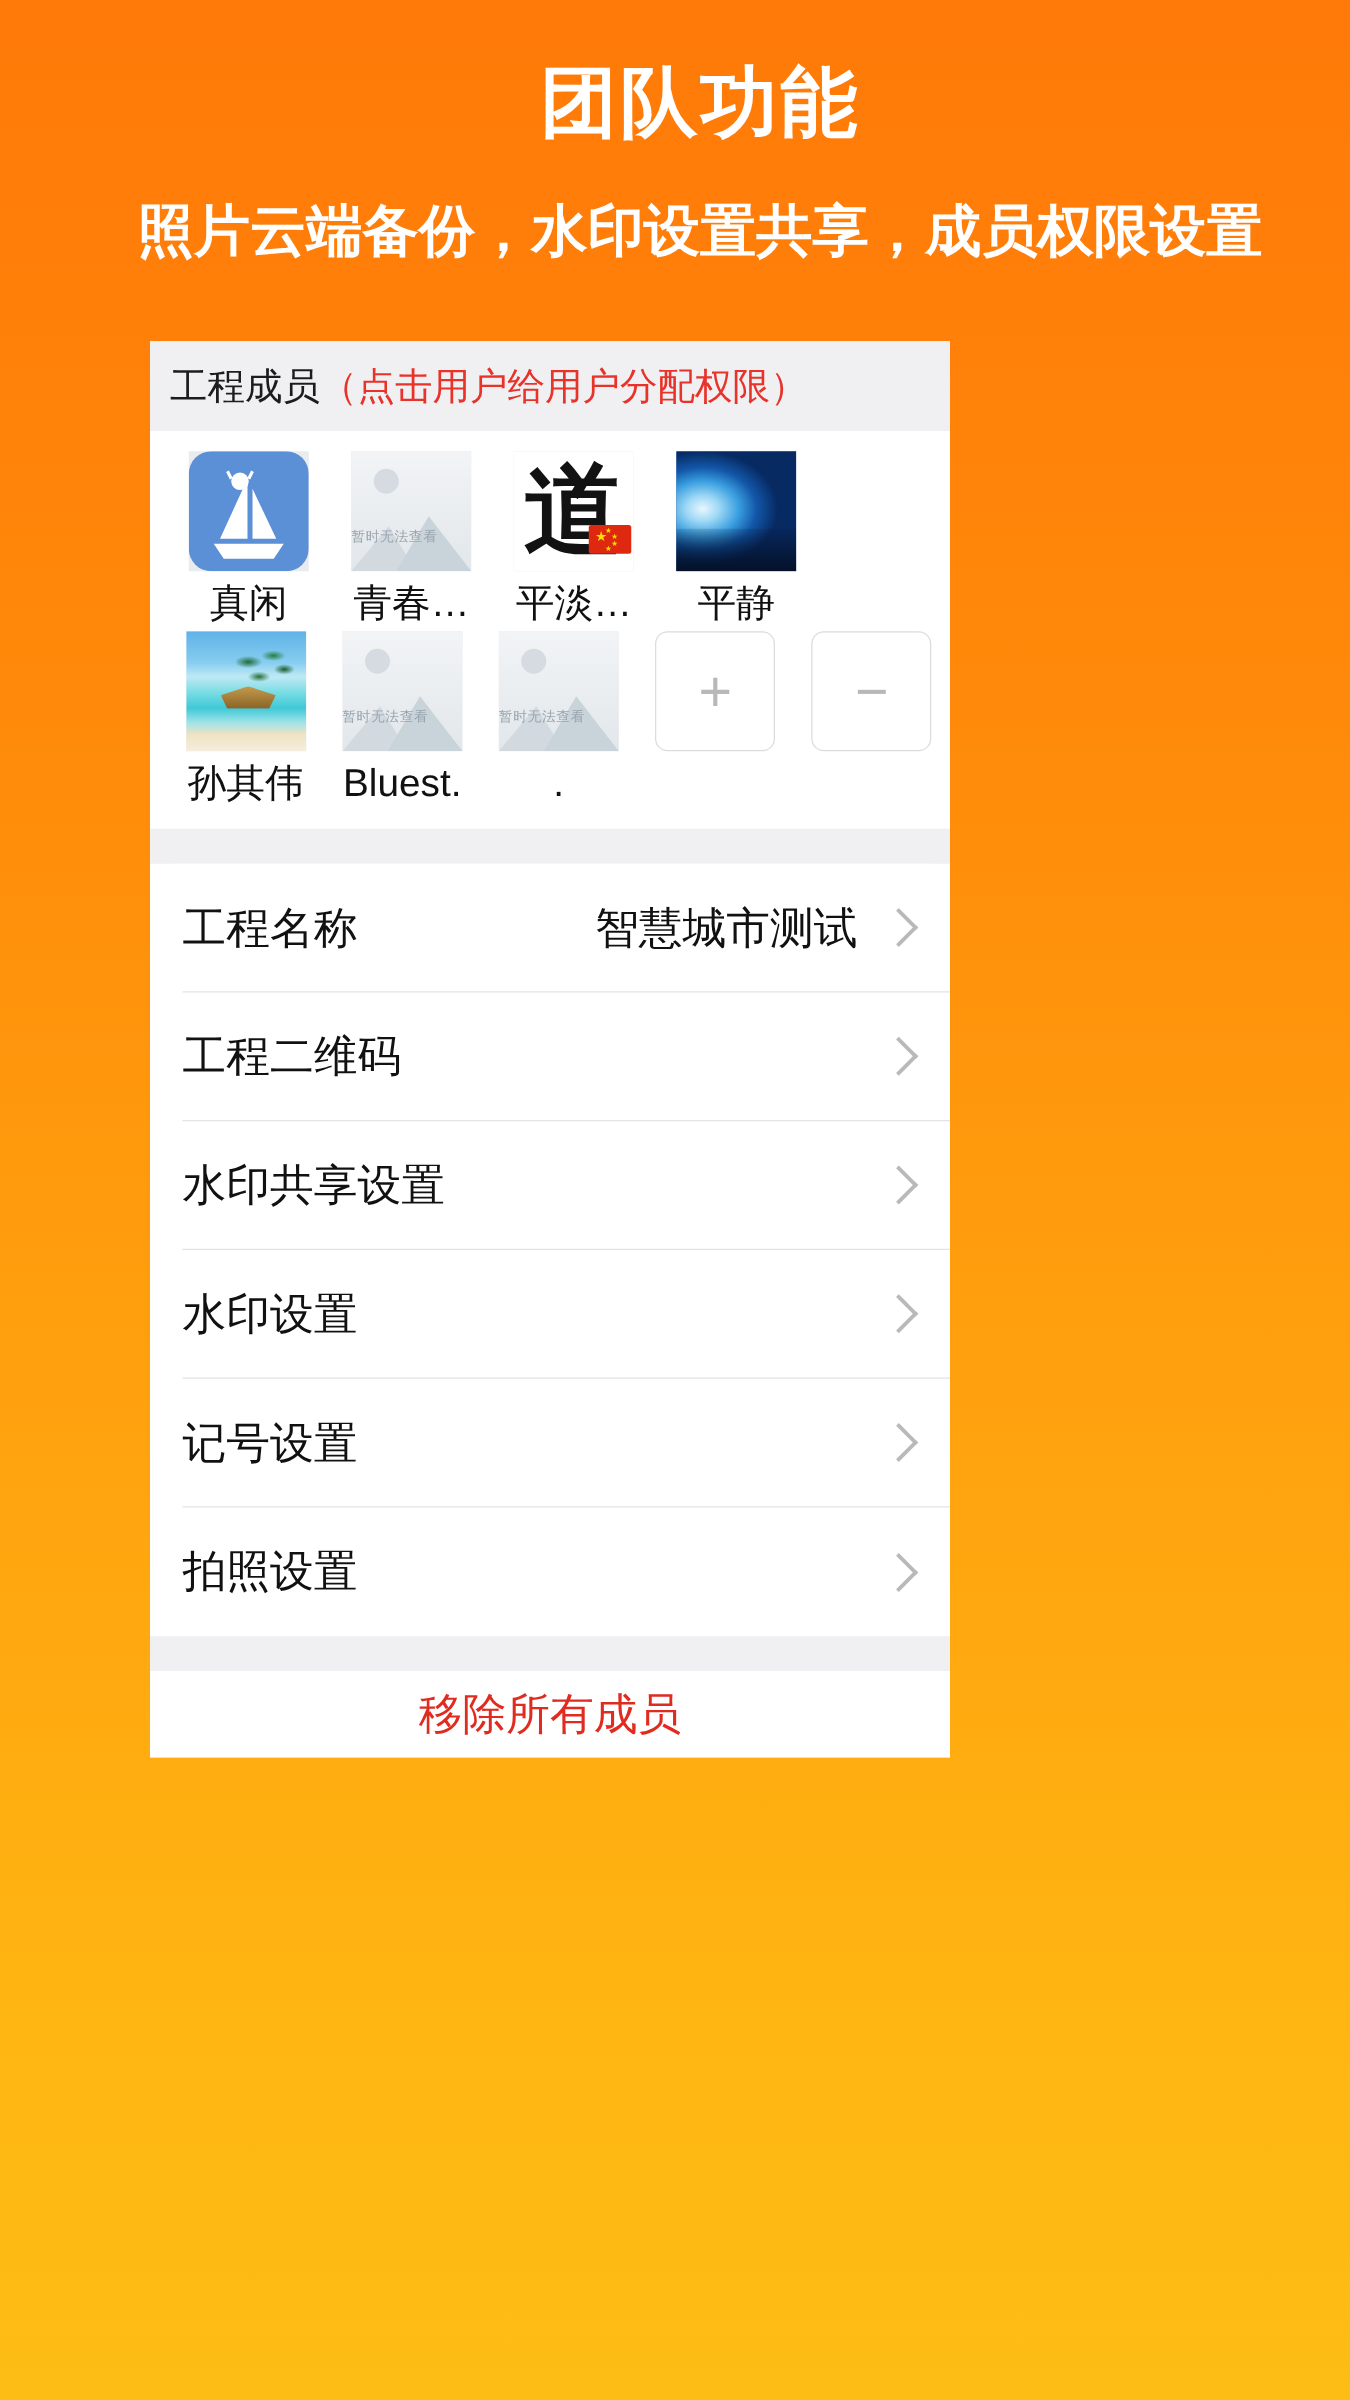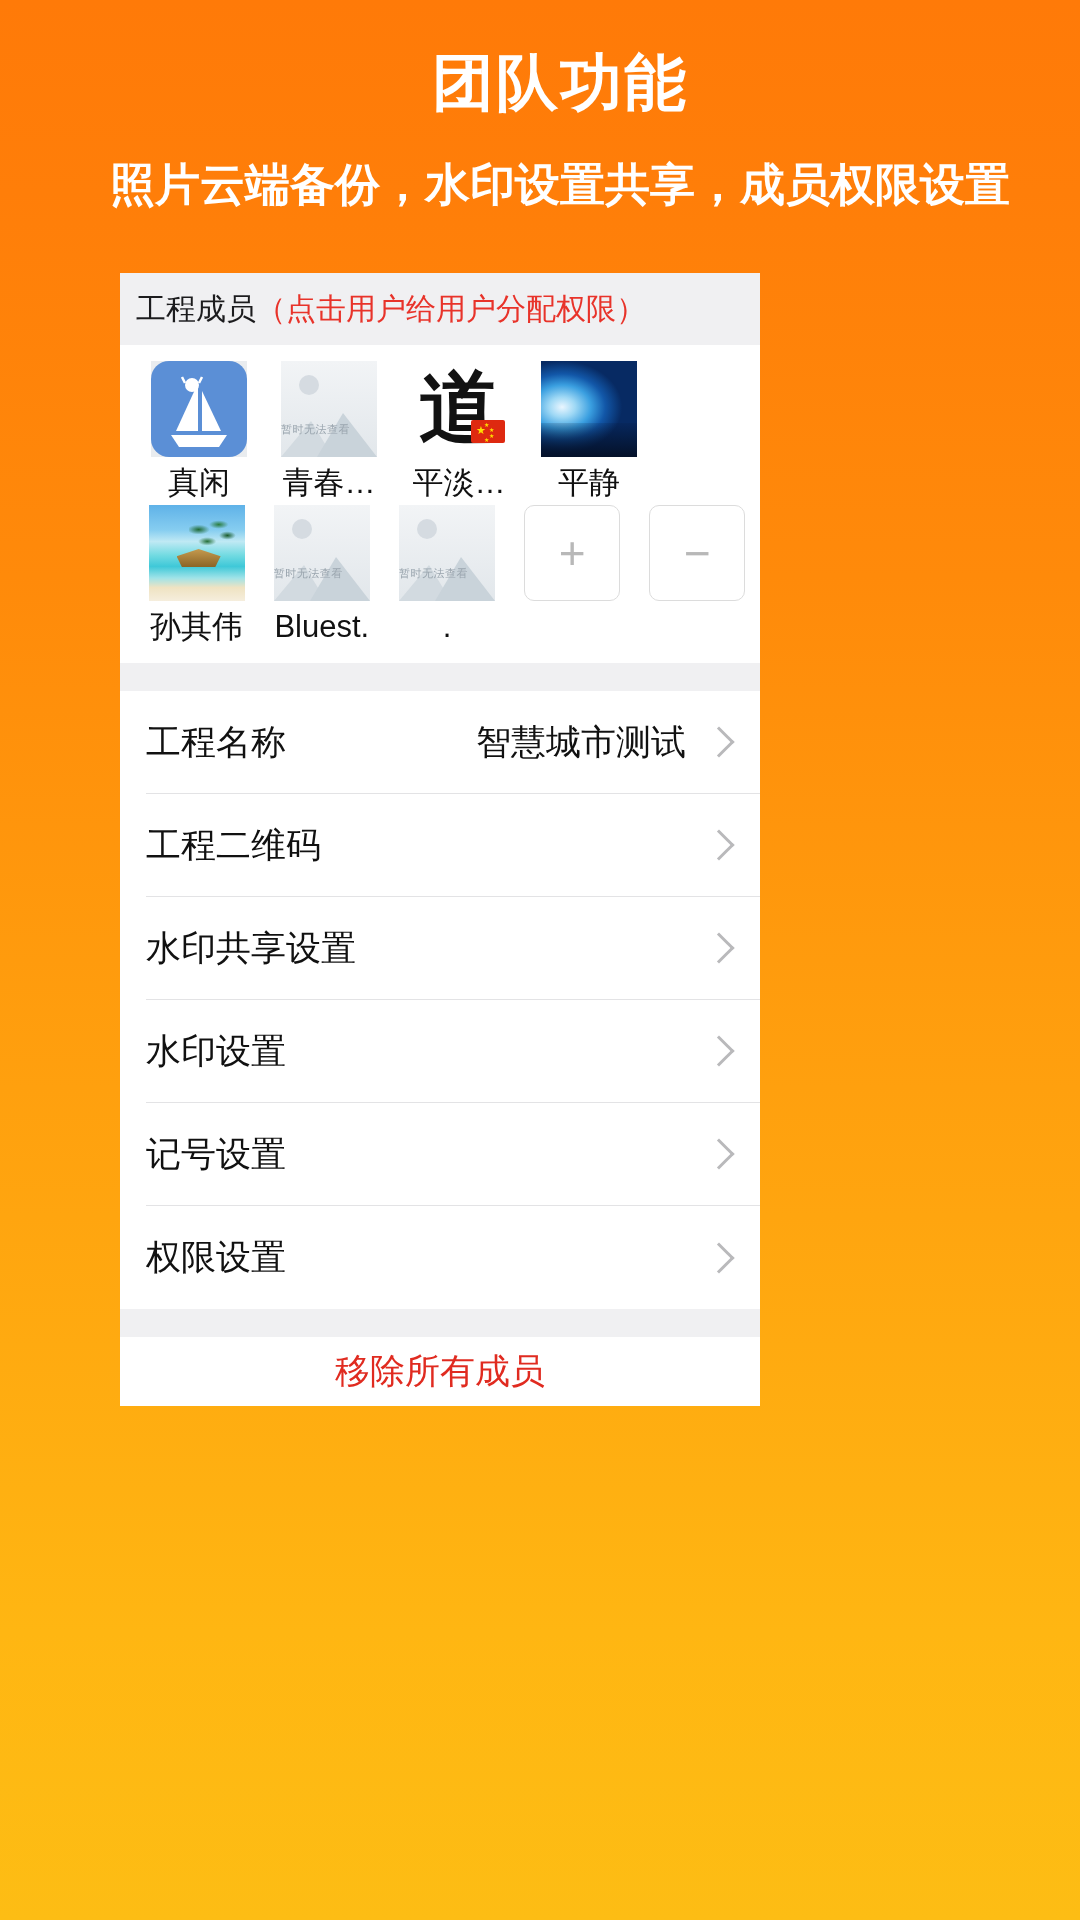--- a/index.html
+++ b/index.html
@@ -417,26 +417,26 @@
       <div class="row-spacer"></div>
       <div class="chev"></div>
     </div>
 
     <div class="row">
       <div class="row-label">记号设置</div>
       <div class="row-spacer"></div>
       <div class="chev"></div>
     </div>
 
-
-    <div class="row">
-      <div class="row-label">权限设置</div>
+    <div class="row">
+      <div class="row-label">拍照设置</div>
       <div class="row-spacer"></div>
       <div class="chev"></div>
     </div>
 
+
   </div>
 
   <div class="footer-gap"></div>
 
   <div class="footer-action">移除所有成员</div>
 
 </div>
 
 </body></html>

